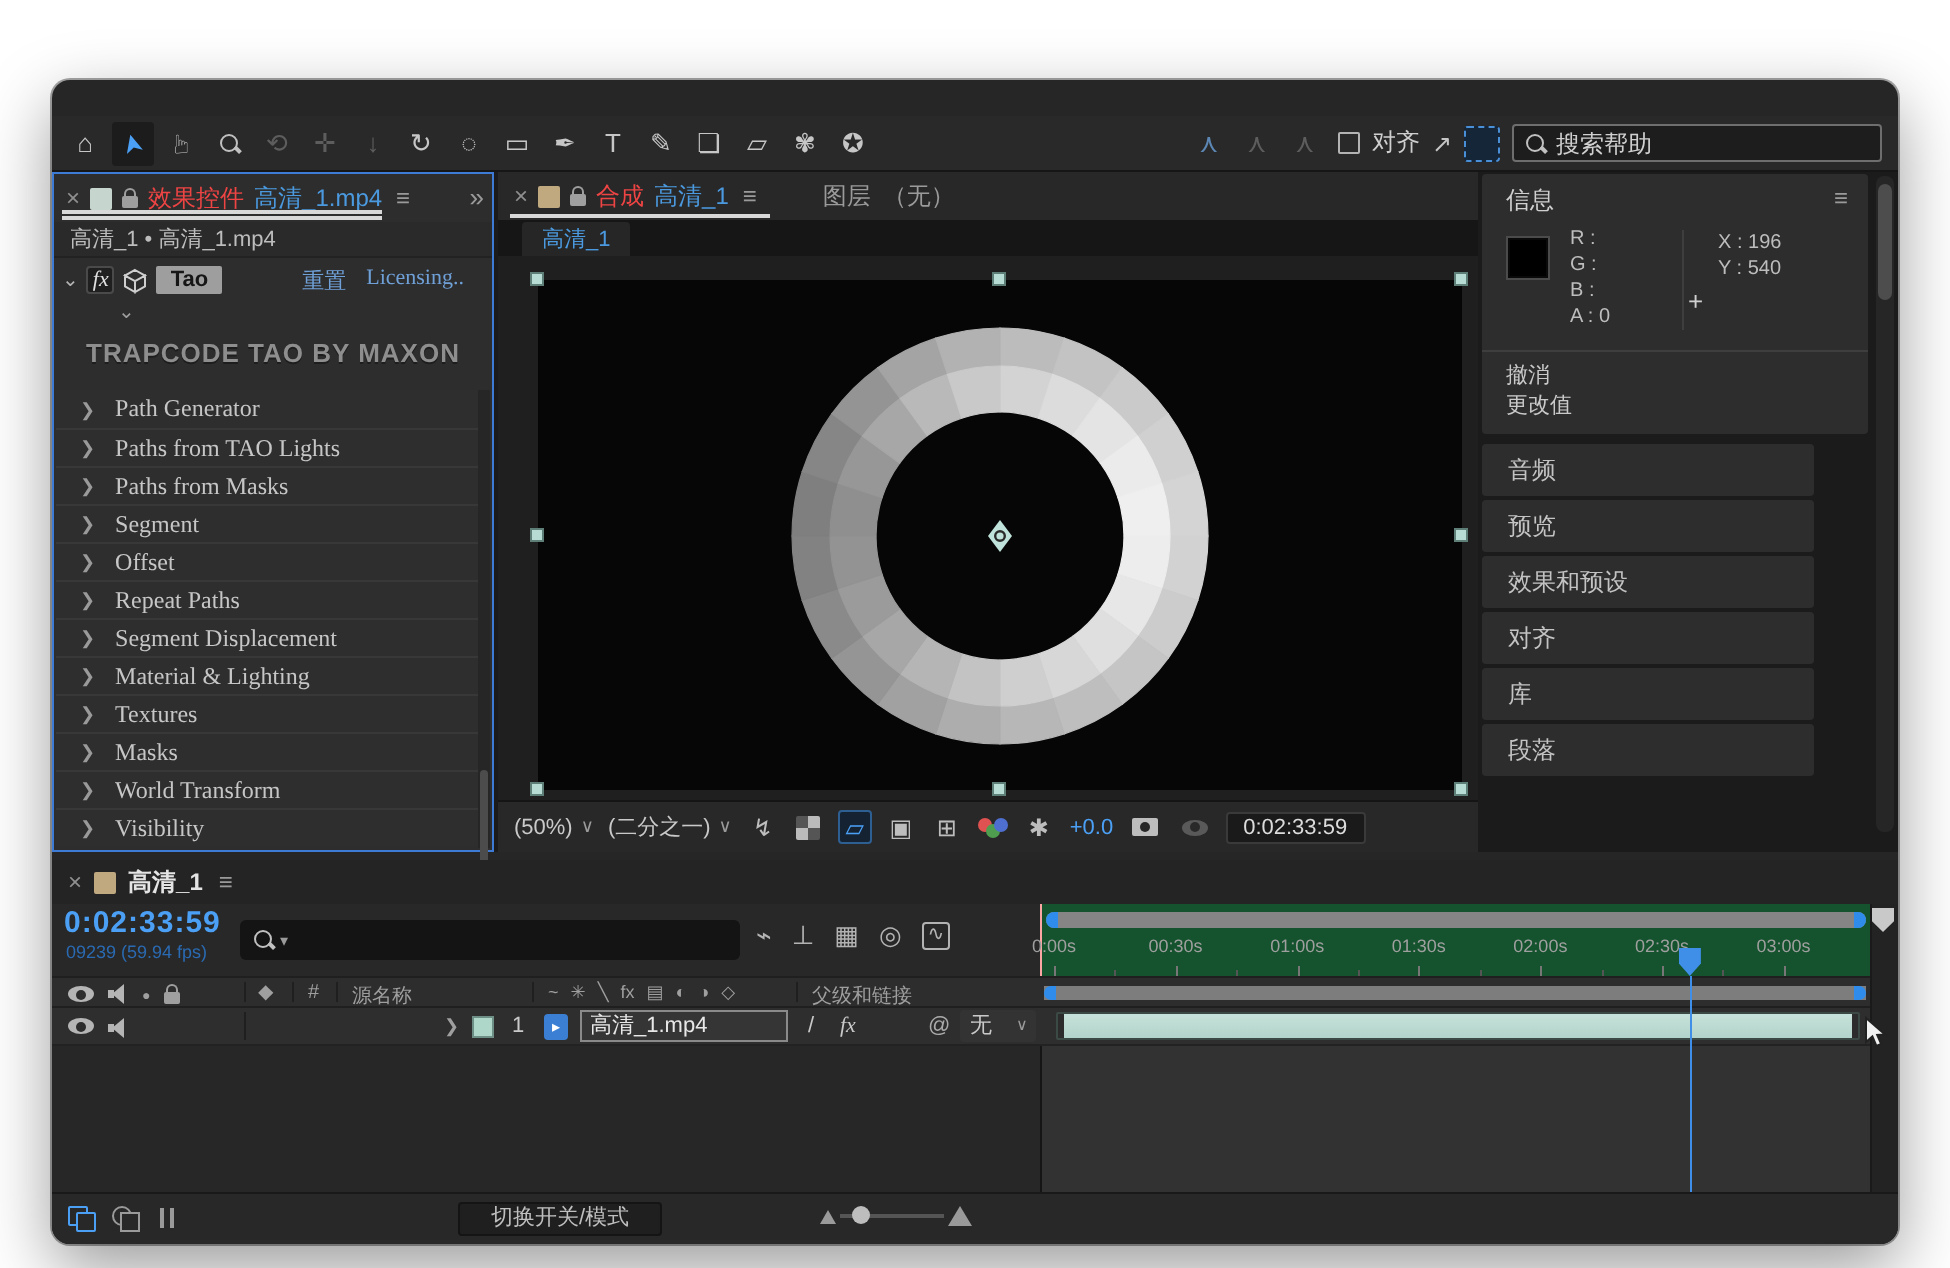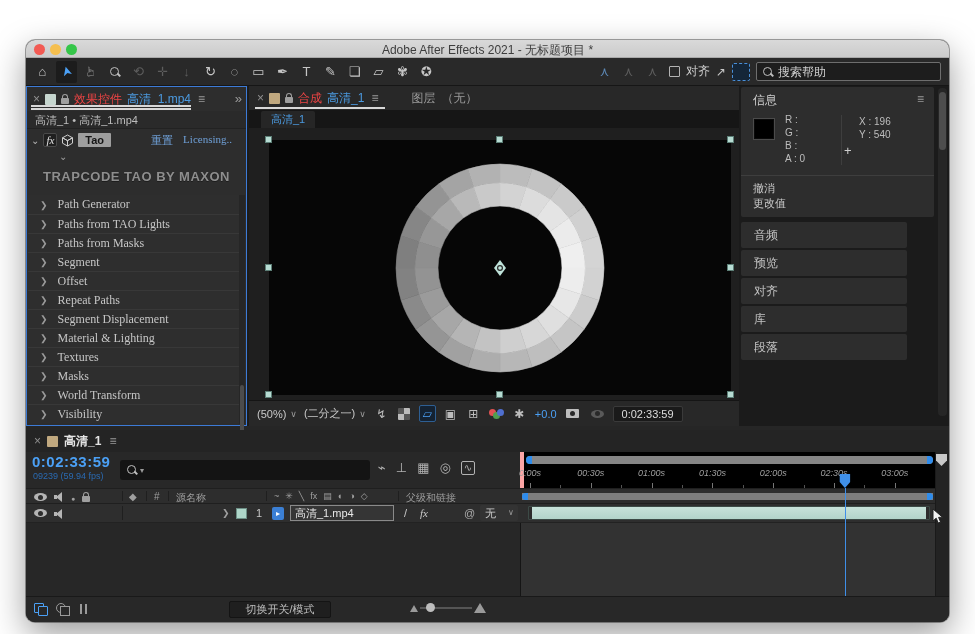--- a/index.html
+++ b/index.html
@@ -116,21 +116,21 @@
   #tl-controls { position:absolute; left:0; top:22px; width:494px; height:36px; }
   #tl-tc { position:absolute; left:6px; top:1px; font-size:15px; font-weight:bold; color:#4ba0f5; letter-spacing:.5px; }
   #tl-frames { position:absolute; left:7px; top:19px; font-size:9px; color:#2a6ab2; }
   #tl-search { position:absolute; left:94px; top:8px; width:250px; height:20px; background:#141414; border-radius:3px; display:flex; align-items:center; gap:3px; padding:0 7px; }
   #tl-search .dd { color:#9a9a9a; font-size:8px; }
   #tl-search input { background:transparent; border:none; outline:none; width:190px; }
   #tl-icons { position:absolute; left:352px; top:8px; display:flex; gap:10px; align-items:center; }
   .tli { color:#b3b3b3; font-size:13px; }
   .tli.boxed { border:1px solid #b3b3b3; border-radius:2px; font-size:10px; padding:0 2px; line-height:12px; }
   
-  #ruler-zone { position:absolute; left:494px; top:22px; width:415px; height:36px; background:#000000; border-left:4px solid #fca5a5;font-style:italic; }
+  #ruler-zone { position:absolute; left:494px; top:22px; width:415px; height:36px; background:#14532d; border-left:1px solid #fca5a5; }
   #navigator { position:absolute; left:2px; right:2px; top:4px; height:8px; background:#858585; border-radius:4px; }
   .bluecap { position:absolute; top:0; width:6px; height:100%; background:#2f8ceb; }
   .bluecap.l { left:0; border-radius:4px 0 0 4px; } .bluecap.r { right:0; border-radius:0 4px 4px 0; }
   #ruler-labels { position:absolute; left:0; right:0; top:14px; height:22px; }
   .rlabel { position:absolute; top:2px; transform:translateX(-50%); font-size:9px; color:#9f9f9f; }
   .rtick { position:absolute; bottom:0; width:1px; height:5px; background:#777; }
   .rtick.mid { height:3px; background:#555; }
   #tl-header { position:absolute; left:0; top:58px; width:100%; height:16px; background:#2d2d2d; border-top:1px solid #1f1f1f; border-bottom:1px solid #1f1f1f; font-size:10px; color:#9f9f9f; }
   #tl-header .hsep, #layer-row .hsep { position:absolute; top:2px; bottom:2px; width:1px; background:#1f1f1f; }
   #av-header { position:absolute; left:8px; top:3px; display:flex; gap:7px; align-items:center; }
@@ -189,26 +189,20 @@
   .mt-l { width:0; height:0; border-left:6px solid transparent; border-right:6px solid transparent; border-bottom:10px solid #9a9a9a; }
   #zoom-track { width:52px; height:2px; background:#555; margin:0 2px; position:relative; }
   #zoom-knob { position:absolute; left:6px; top:-4px; width:9px; height:9px; border-radius:50%; background:#bdbdbd; }
 </style>
 </head>
 <body>
 
 <div id="stage">
 <div id="window">
 
-  <div id="titlebar">
-    <span class="tl-light tl-red"></span>
-    <span class="tl-light tl-yellow"></span>
-    <span class="tl-light tl-green"></span>
-    <div id="win-title">Adobe After Effects 2021 - 无标题项目 *</div>
-  </div>
 
   <div id="toolbar">
     <span id="tools-left" style="display:flex;gap:3px;">
           <span class="tool">⌂</span>
           <span class="tool active">
             <span class="rot1">➤</span>
           </span>
           <span class="tool">
             <span class="rot2">☞</span>
           </span>
@@ -467,20 +461,23 @@
             </div>
       </div>
       <div id="side-stack">
             <div class="side-bar">
               <span>音频</span>
             </div>
             <div class="side-bar">
               <span>预览</span>
             </div>
             <div class="side-bar">
+              <span>效果和预设</span>
+            </div>
+            <div class="side-bar">
               <span>对齐</span>
             </div>
             <div class="side-bar">
               <span>库</span>
             </div>
             <div class="side-bar">
               <span>段落</span>
             </div>
           </div>
       <div id="rp-scroll">

